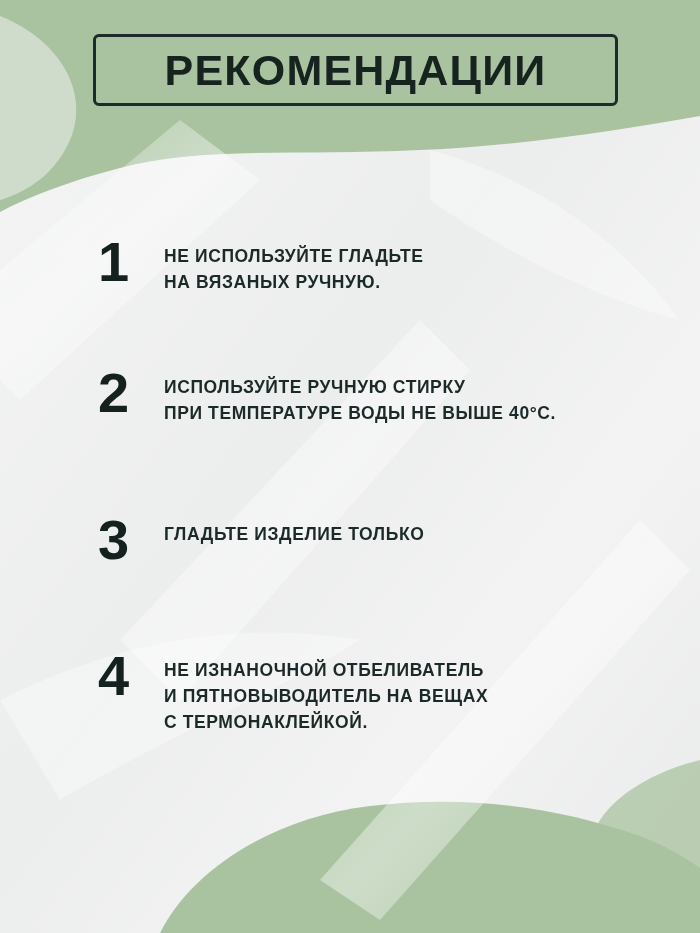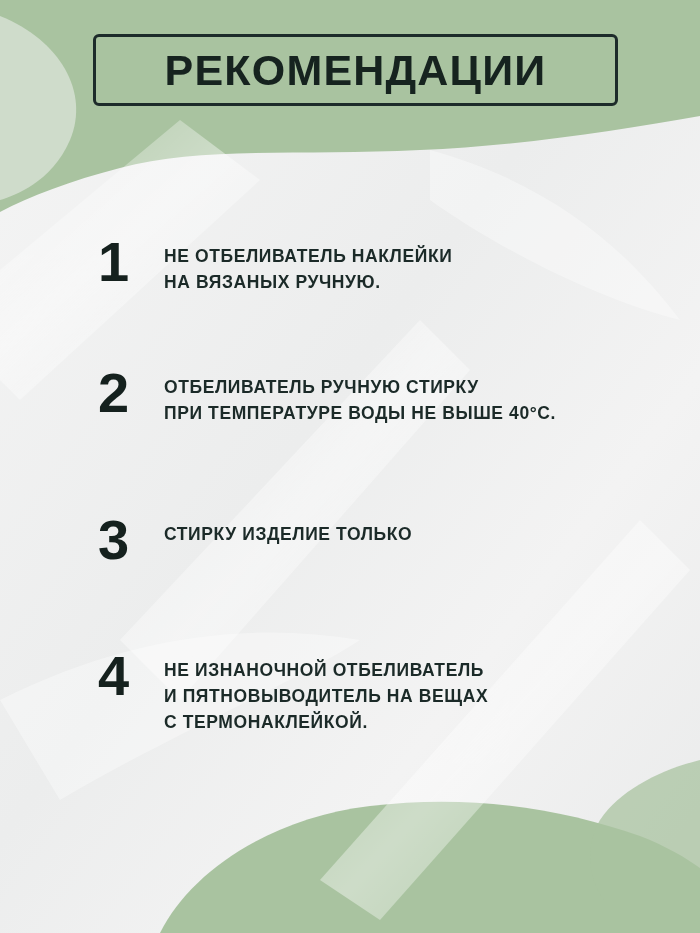--- a/index.html
+++ b/index.html
@@ -137,37 +137,37 @@
 
   <div class="title-wrap">
     <div class="title-text">РЕКОМЕНДАЦИИ</div>
   </div>
 
   <div class="list">
 
     <div class="item item-1">
       <div class="num">1</div>
       <div class="lines">
-        <div class="line">НЕ ОТБЕЛИВАТЕЛЬ НАКЛЕЙКИ</div>
+        <div class="line">НЕ ИСПОЛЬЗУЙТЕ ГЛАДЬТЕ</div>
         <div class="line">НА ВЯЗАНЫХ РУЧНУЮ.</div>
       </div>
     </div>
 
     <div class="item item-2">
       <div class="num">2</div>
       <div class="lines">
-        <div class="line">ОТБЕЛИВАТЕЛЬ РУЧНУЮ СТИРКУ</div>
+        <div class="line">ИСПОЛЬЗУЙТЕ РУЧНУЮ СТИРКУ</div>
         <div class="line">ПРИ ТЕМПЕРАТУРЕ ВОДЫ НЕ ВЫШЕ 40°С.</div>
       </div>
     </div>
 
     <div class="item item-3">
       <div class="num">3</div>
       <div class="lines">
-        <div class="line">СТИРКУ ИЗДЕЛИЕ ТОЛЬКО</div>
+        <div class="line">ГЛАДЬТЕ ИЗДЕЛИЕ ТОЛЬКО</div>
       </div>
     </div>
 
     <div class="item item-4">
       <div class="num">4</div>
       <div class="lines">
         <div class="line">НЕ ИЗНАНОЧНОЙ ОТБЕЛИВАТЕЛЬ</div>
         <div class="line">И ПЯТНОВЫВОДИТЕЛЬ НА ВЕЩАХ</div>
         <div class="line">С ТЕРМОНАКЛЕЙКОЙ.</div>
       </div>

